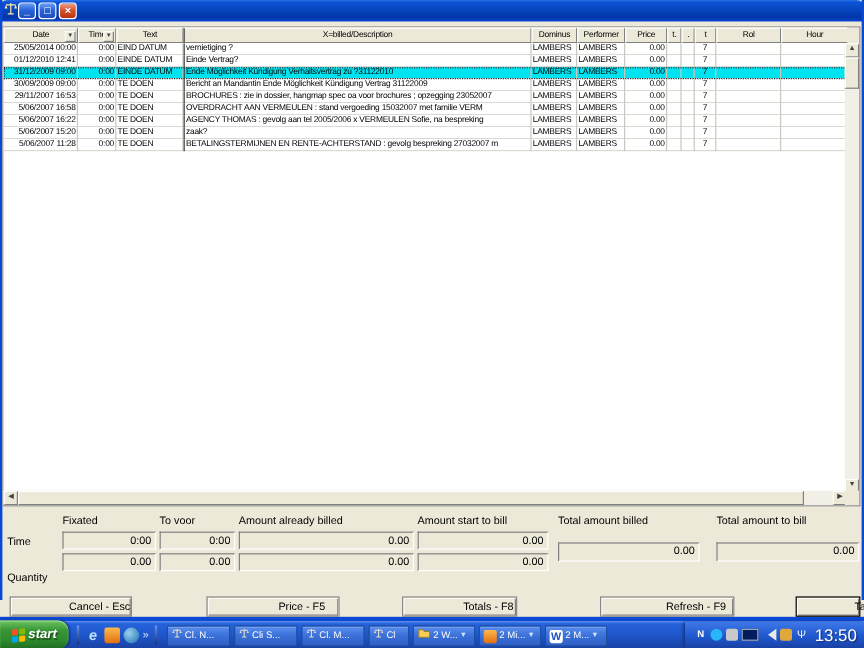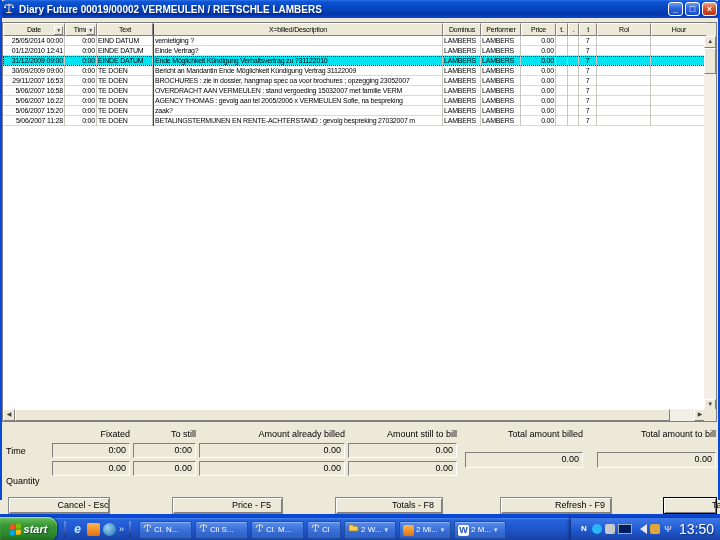--- a/index.html
+++ b/index.html
@@ -54,21 +54,21 @@
   .vthumb { position:absolute; top:12px; left:0; width:12px; height:26px;
             background:#ECE9D8; border:1px solid; border-color:#fff #808080 #808080 #fff; }
   .hscroll { position:absolute; left:0; bottom:0; width:703px; height:12px; background:#F2F0E6; }
   .hscroll .left { position:absolute; left:0; top:0; width:12px; height:12px; }
   .hscroll .right { position:absolute; right:0; top:0; width:12px; height:12px; }
   .hthumb { position:absolute; left:12px; top:0; width:655px; height:12px;
             background:#ECE9D8; border:1px solid; border-color:#fff #808080 #808080 #fff; }
   .scorner { position:absolute; right:0; bottom:0; width:12px; height:12px; background:#ECE9D8; }
 
   
-  .sumlabel { position:absolute; font-size:9px; text-align:right; color:#000; white-space:nowrap; }
+  .sumlabel { position:absolute; font-size:9px; text-align:left; color:#000; white-space:nowrap; }
   .rowlabel { position:absolute; font-size:9px; color:#000; }
   .sumbox { position:absolute; height:15px; background:#ECE9D8;
     border:1px solid; border-color:#808080 #fff #fff #808080;
     font-size:9px; line-height:13px; text-align:right; padding-right:3px; }
   .sumbox.tall { height:16px; }
 
   
   .abtn { position:absolute; top:497px; height:17px; background:#ECE9D8;
     border:1px solid #888; box-shadow:inset 1px 1px 0 #fff, inset -1px -1px 0 #808080;
     font-size:9px; text-align:center; line-height:15px; color:#000; cursor:default;padding-left:48px; }
@@ -121,21 +121,20 @@
 </head>
 <body>
 
 <div class="titlebar">
   <span class="scales-svg">
     <svg width="12" height="12" viewBox="0 0 12 12">
       <path d="M6 1.5v8.5M2 3h8M3.5 10.5h5" stroke="#FFE9A8" stroke-width="1" fill="none"></path>
       <path d="M2 3L0.8 6h2.4zM10 3L8.8 6h2.4z" fill="#FFE9A8"></path>
     </svg>
   </span>
-  <span class="title">Diary Future 00019/00002 VERMEULEN / RIETSCHLE LAMBERS</span>
   <span class="win-controls">
     <span class="wbtn">_</span>
     <span class="wbtn">□</span>
     <span class="wbtn close">×</span>
   </span>
 </div>
 <div class="edge l"></div>
 <div class="edge r"></div>
 <div class="edge b"></div>
 
@@ -298,23 +297,23 @@
   <div class="hscroll">
     <div class="sbtn left">◀</div>
     <div class="hthumb"></div>
     <div class="sbtn right">▶</div>
   </div>
   <div class="scorner"></div>
 </div>
 
 <div>
   <span class="sumlabel" style="left:52px;  top:429px; width:78px;">Fixated</span>
-  <span class="sumlabel" style="left:133px; top:429px; width:63px;">To still</span>
+  <span class="sumlabel" style="left:133px; top:429px; width:63px;">To voor</span>
   <span class="sumlabel" style="left:199px; top:429px; width:146px;">Amount already billed</span>
-  <span class="sumlabel" style="left:348px; top:429px; width:109px;">Amount still to bill</span>
+  <span class="sumlabel" style="left:348px; top:429px; width:109px;">Amount start to bill</span>
   <span class="sumlabel" style="left:465px; top:429px; width:118px;">Total amount billed</span>
   <span class="sumlabel" style="left:597px; top:429px; width:119px;">Total amount to bill</span>
 
   <span class="rowlabel" style="left:6px; top:446px;">Time</span>
   <span class="rowlabel" style="left:6px; top:476px;">Quantity</span>
 
   <div class="sumbox" style="left:52px;  top:443px; width:78px;">0:00</div>
   <div class="sumbox" style="left:133px; top:443px; width:63px;">0:00</div>
   <div class="sumbox" style="left:199px; top:443px; width:146px;">0.00</div>
   <div class="sumbox" style="left:348px; top:443px; width:109px;">0.00</div>
@@ -323,21 +322,21 @@
   <div class="sumbox" style="left:133px; top:461px; width:63px;">0.00</div>
   <div class="sumbox" style="left:199px; top:461px; width:146px;">0.00</div>
   <div class="sumbox" style="left:348px; top:461px; width:109px;">0.00</div>
 
   <div class="sumbox tall" style="left:465px; top:452px; width:118px;">0.00</div>
   <div class="sumbox tall" style="left:597px; top:452px; width:119px;">0.00</div>
 </div>
 
 <button class="abtn" style="left:8px;   width:102px;">Cancel - Esc</button>
 <button class="abtn" style="left:172px; width:111px;">Price - F5</button>
-<button class="abtn" style="left:335px; width:108px;">Totals - F8</button>
+<button class="abtn" style="left:335px; width:96px;">Totals - F8</button>
 <button class="abtn" style="left:500px; width:112px;">Refresh - F9</button>
 <button class="abtn default" style="left:663px; width:54px;">Tasks - Enter</button>
 
 <div class="taskbar">
   <div class="startbtn">
     <span class="flag">
       <span style="background:#F35325"></span>
         <span style="background:#81BC06"></span>
       <span style="background:#05A6F0"></span>
         <span style="background:#FFBA08"></span>

